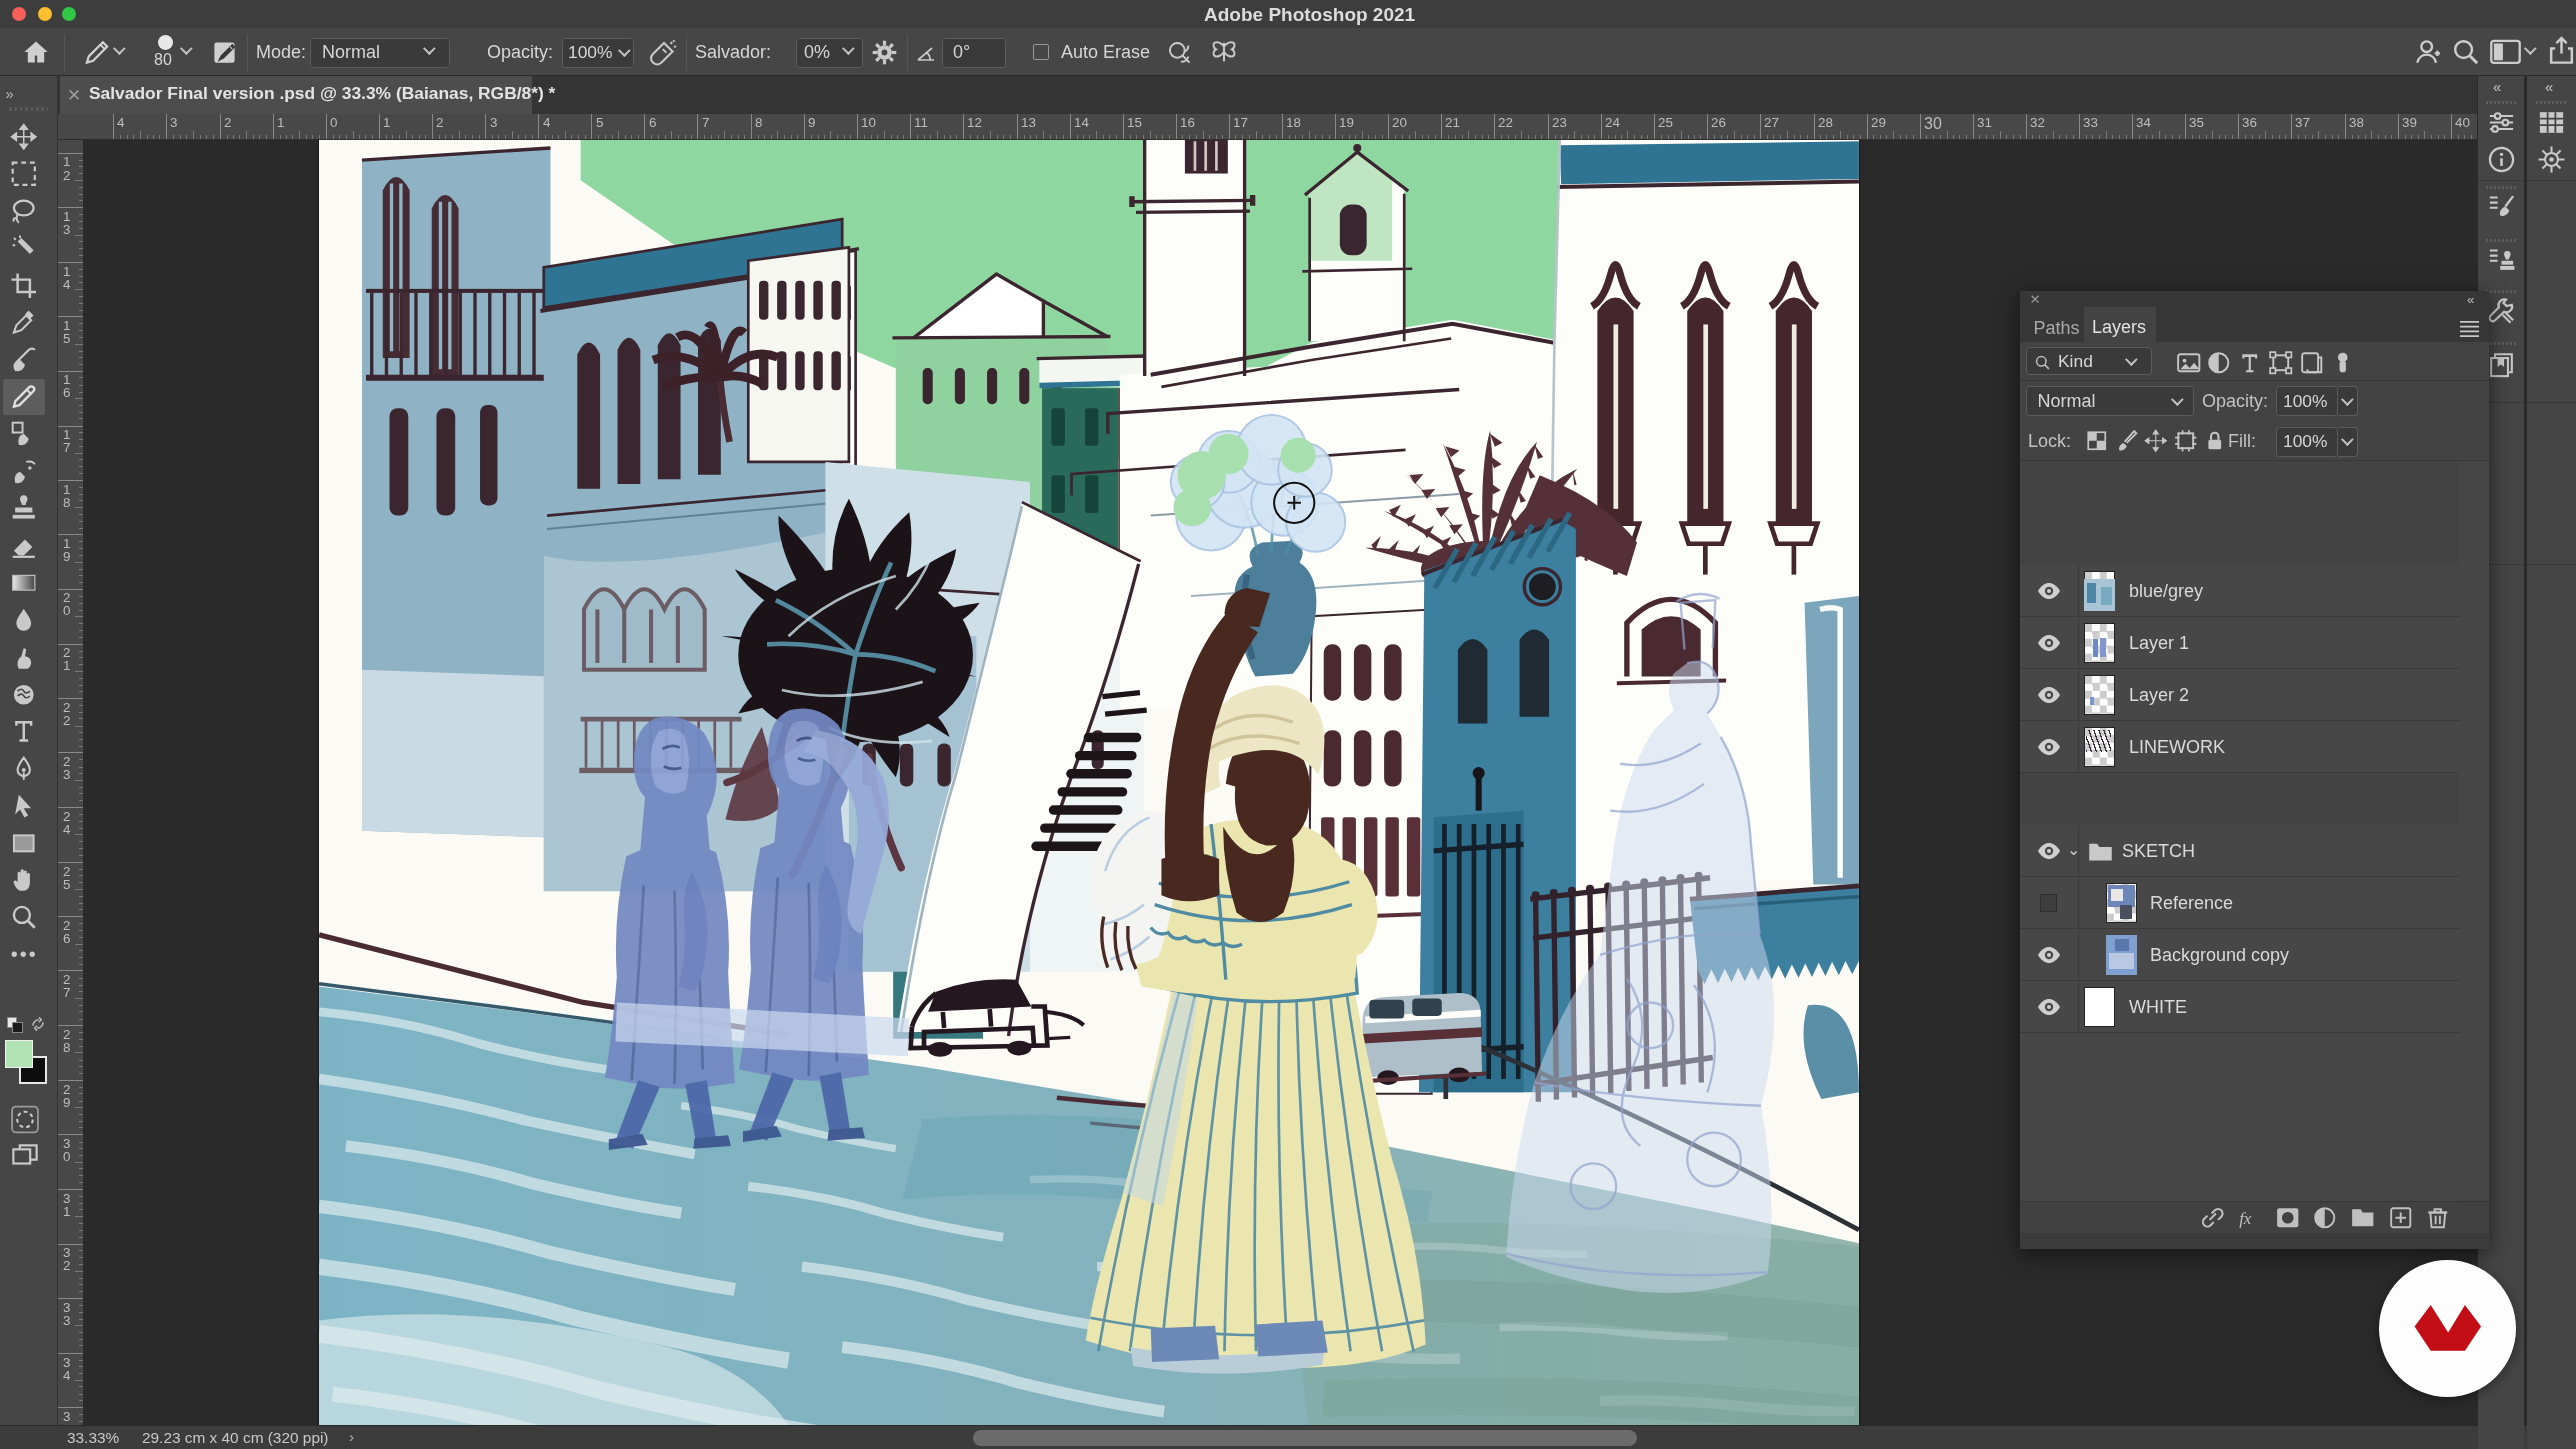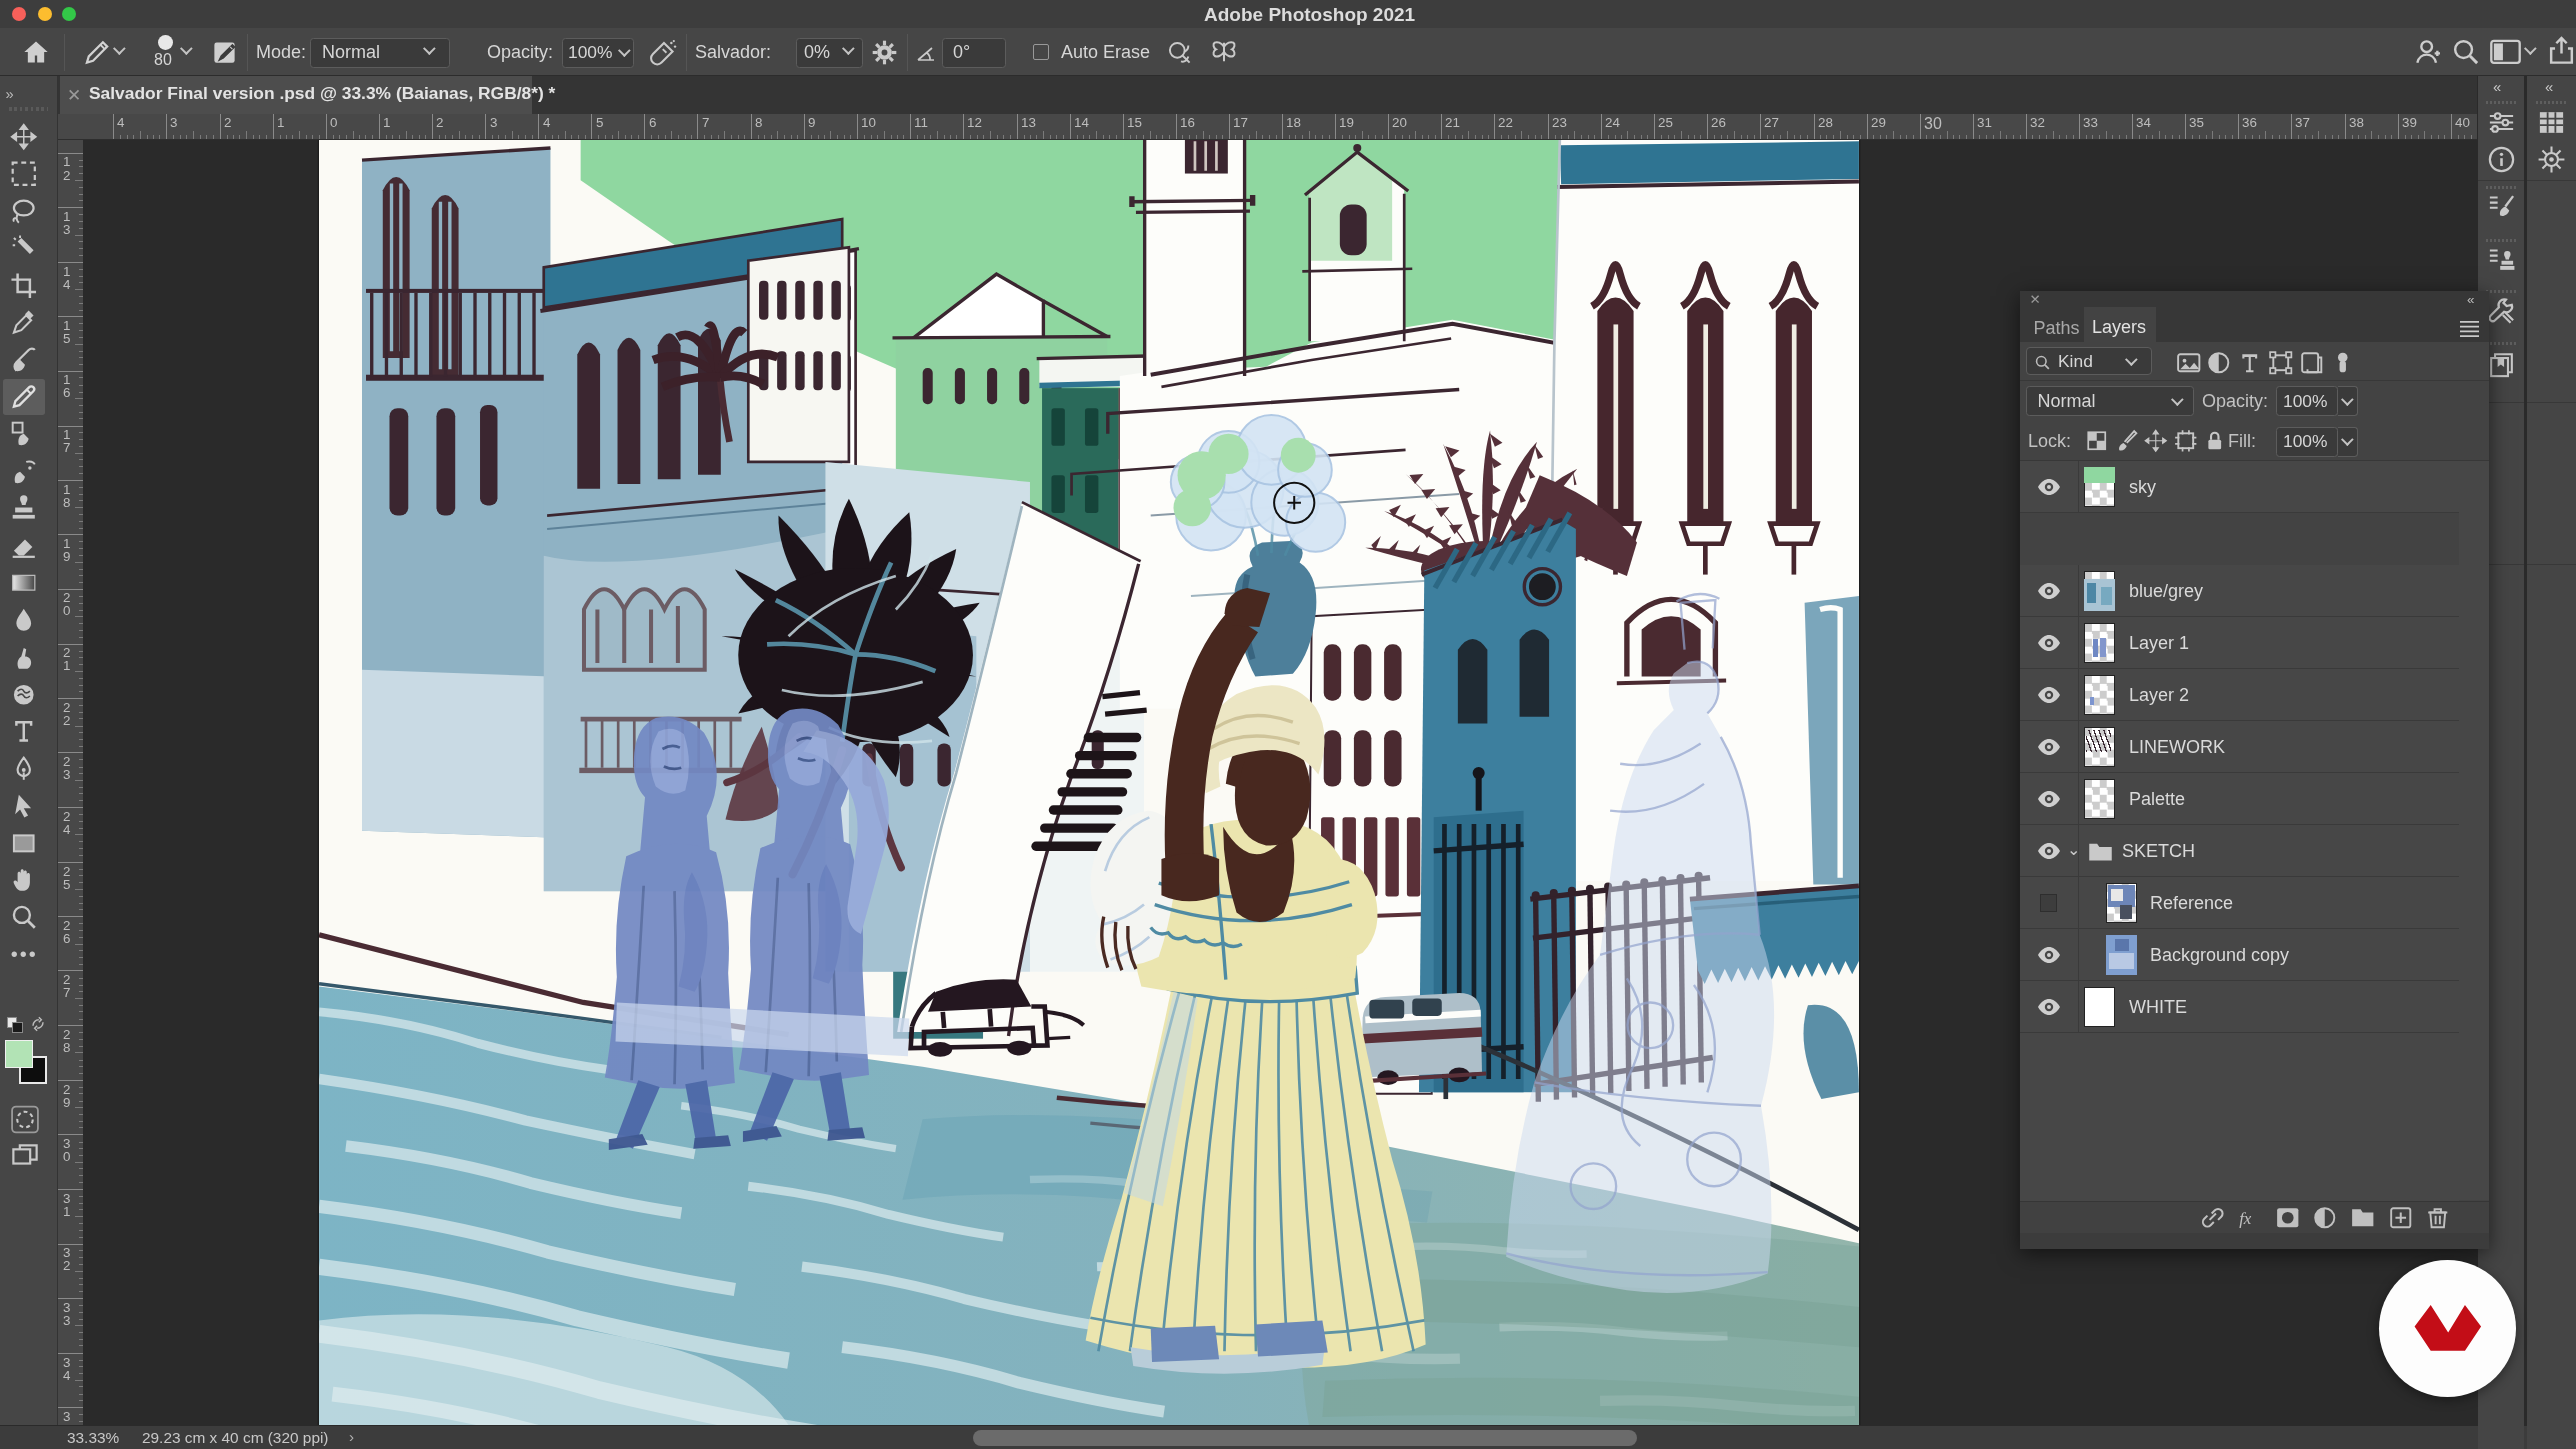--- a/index.html
+++ b/index.html
@@ -1528,33 +1528,20 @@
     </svg>
 <svg class="abs" style="left:182px;top:137px" width="25.5" height="25.5" viewBox="0 0 24 24">
       <rect x="6" y="11" width="12" height="9" rx="1.5" fill="#c6c6c6"></rect>
       <path d="M8.5 11V8a3.5 3.5 0 017 0v3" fill="none" stroke="#c6c6c6" stroke-width="2"></path>
     </svg>
 <div class="txt" style="left:208px;top:140px;font-size:18px;color:#c2c2c2">Fill:</div>
 <div class="field" style="left:256px;top:136px;width:62px;height:29.5px"></div>
 <div class="txt" style="left:263px;top:140px;font-size:17.4px">100%</div>
 <div class="abs" style="left:318px;top:136px;width:20px;height:29.5px;background:#3a3a3a;border:1.3px solid #5c5c5c;border-left:none;border-radius:0 3.4px 3.4px 0"></div>
 <div class="chev" style="left:323px;top:144px"></div>
-<div class="abs" style="left:0;top:170px;width:439px;height:52px;background:#474747;border-bottom:0.7px solid #3a3a3a">
-      <svg class="abs" style="left:17.4px;top:16px" width="24" height="20" viewBox="0 0 24 18">
-<path d="M1 9c3-5.5 7.5-8 11-8s8 2.5 11 8c-3 5.5-7.5 8-11 8S4 14.5 1 9z" fill="#cfcfcf"></path>
-<circle cx="12" cy="9" r="4.2" fill="#474747"></circle>
-        <circle cx="12" cy="9" r="2" fill="#cfcfcf"></circle>
-      </svg>
-      <div class="abs" style="left:58px;top:0;width:0.7px;height:52px;background:#3a3a3a"></div>
-      <div class="abs" style="left:64px;top:6px;width:31px;height:40px;overflow:hidden">
-        <div class="abs" style="left:0px;top:0px;width:31px;height:40px;background:repeating-conic-gradient(#ffffff 0 25%,#cccccc 0 50%) 0 0/14.8px 14.8px;border:0.7px solid #222"></div>
-        <div class="abs" style="left:0;top:0;width:100%;height:40%;background:#8fd7a0"></div>
-      </div>
-      <div class="txt" style="left:109px;top:16px;font-size:18px;color:#dadada">sky</div>
-    </div>
     <div class="abs" style="left:0;top:274px;width:439px;height:52px;background:#474747;border-bottom:0.7px solid #3a3a3a">
       <svg class="abs" style="left:17.4px;top:16px" width="24" height="20" viewBox="0 0 24 18">
 <path d="M1 9c3-5.5 7.5-8 11-8s8 2.5 11 8c-3 5.5-7.5 8-11 8S4 14.5 1 9z" fill="#cfcfcf"></path>
 <circle cx="12" cy="9" r="4.2" fill="#474747"></circle>
         <circle cx="12" cy="9" r="2" fill="#cfcfcf"></circle>
       </svg>
       <div class="abs" style="left:58px;top:0;width:0.7px;height:52px;background:#3a3a3a"></div>
       <div class="abs" style="left:64px;top:6px;width:31px;height:40px;overflow:hidden">
         <div class="abs" style="left:0px;top:0px;width:31px;height:40px;background:repeating-conic-gradient(#ffffff 0 25%,#cccccc 0 50%) 0 0/14.8px 14.8px;border:0.7px solid #222"></div>
         <div class="abs" style="left:0;top:20%;width:100%;height:80%;background:#a9c4d4"></div>
@@ -1596,32 +1583,20 @@
 <circle cx="12" cy="9" r="4.2" fill="#474747"></circle>
         <circle cx="12" cy="9" r="2" fill="#cfcfcf"></circle>
       </svg>
       <div class="abs" style="left:58px;top:0;width:0.7px;height:52px;background:#3a3a3a"></div>
       <div class="abs" style="left:64px;top:6px;width:31px;height:40px;overflow:hidden">
         <div class="abs" style="left:0px;top:0px;width:31px;height:40px;background:repeating-conic-gradient(#ffffff 0 25%,#cccccc 0 50%) 0 0/14.8px 14.8px;border:0.7px solid #222"></div>
         <div class="abs" style="left:8%;top:8%;width:80%;height:55%;background:repeating-linear-gradient(70deg,#3a2a33 0 1.3px,transparent 1.3px 4.7px)"></div>
       </div>
       <div class="txt" style="left:109px;top:16px;font-size:18px;color:#dadada">LINEWORK</div>
     </div>
-    <div class="abs" style="left:0;top:482px;width:439px;height:52px;background:#474747;border-bottom:0.7px solid #3a3a3a">
-      <svg class="abs" style="left:17.4px;top:16px" width="24" height="20" viewBox="0 0 24 18">
-<path d="M1 9c3-5.5 7.5-8 11-8s8 2.5 11 8c-3 5.5-7.5 8-11 8S4 14.5 1 9z" fill="#cfcfcf"></path>
-<circle cx="12" cy="9" r="4.2" fill="#474747"></circle>
-        <circle cx="12" cy="9" r="2" fill="#cfcfcf"></circle>
-      </svg>
-      <div class="abs" style="left:58px;top:0;width:0.7px;height:52px;background:#3a3a3a"></div>
-      <div class="abs" style="left:64px;top:6px;width:31px;height:40px;overflow:hidden">
-        <div class="abs" style="left:0px;top:0px;width:31px;height:40px;background:repeating-conic-gradient(#ffffff 0 25%,#cccccc 0 50%) 0 0/14.8px 14.8px;border:0.7px solid #222"></div>
-      </div>
-      <div class="txt" style="left:109px;top:16px;font-size:18px;color:#dadada">Palette</div>
-    </div>
     <div class="abs" style="left:0;top:534px;width:439px;height:52px;background:#474747;border-bottom:0.7px solid #3a3a3a">
       <svg class="abs" style="left:17.4px;top:16px" width="24" height="20" viewBox="0 0 24 18">
 <path d="M1 9c3-5.5 7.5-8 11-8s8 2.5 11 8c-3 5.5-7.5 8-11 8S4 14.5 1 9z" fill="#cfcfcf"></path>
 <circle cx="12" cy="9" r="4.2" fill="#474747"></circle>
         <circle cx="12" cy="9" r="2" fill="#cfcfcf"></circle>
       </svg>
       <div class="abs" style="left:58px;top:0;width:0.7px;height:52px;background:#3a3a3a"></div>
       <div class="txt" style="left:47px;top:14.8px;font-size:16px;color:#c9c9c9">⌄</div>
       <svg class="abs" style="left:67px;top:14.8px" width="27" height="23" viewBox="0 0 24 20">
 <path d="M2 3h7l2 3h11v12H2z" fill="#c9c9c9"></path>

